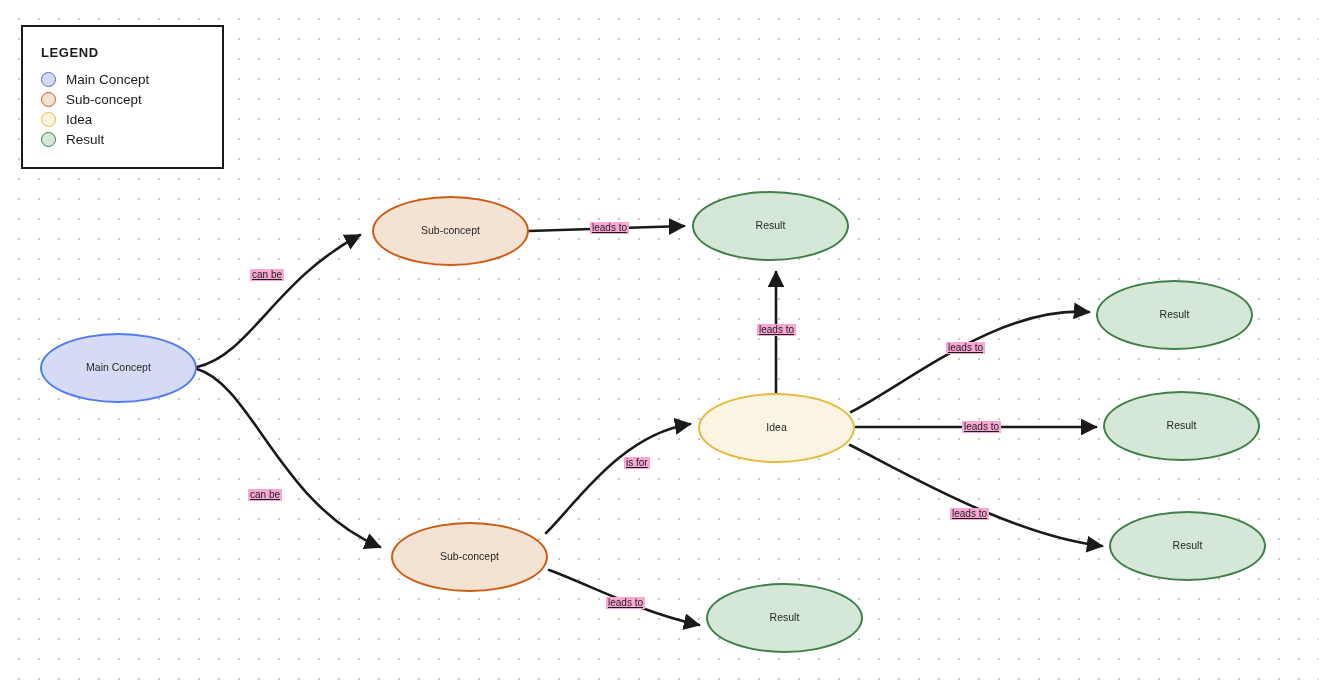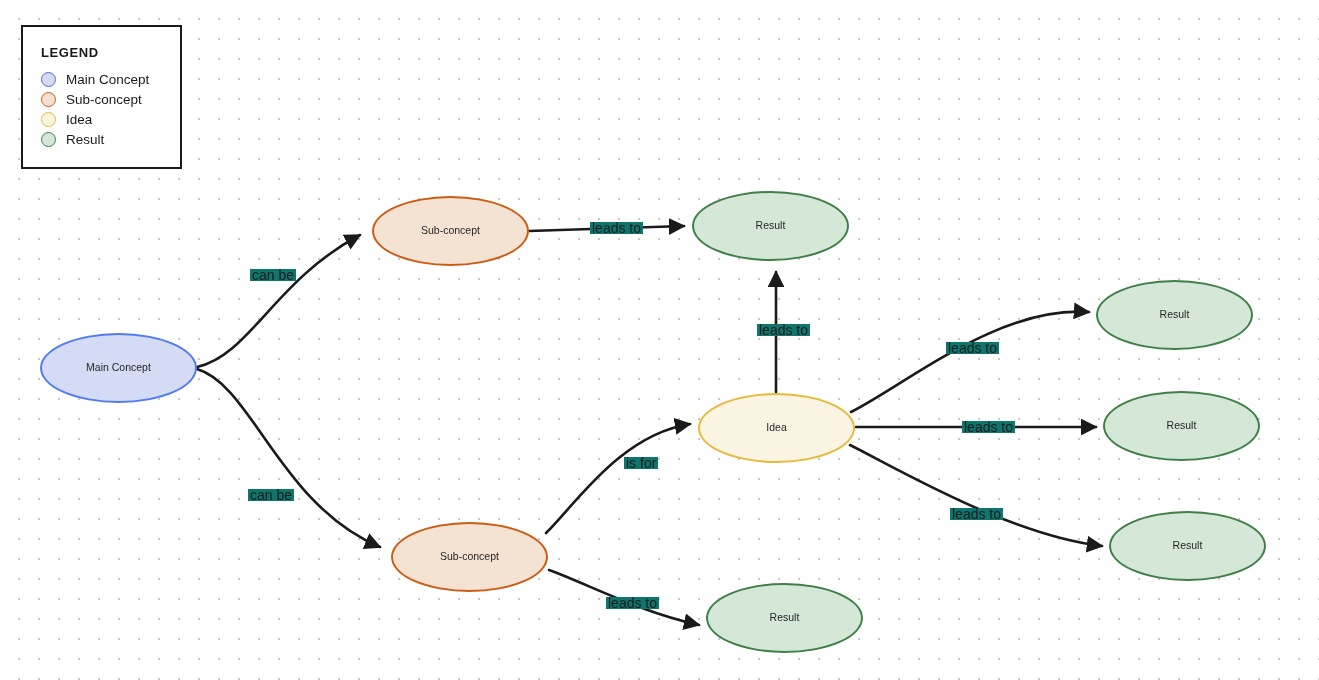--- a/index.html
+++ b/index.html
@@ -20,21 +20,21 @@
   #canvas {
     position: absolute;
     left: 0; top: 0;
     width: 1319px;
     height: 680px;
   }
   .legend-box {
     position: absolute;
     left: 21px;
     top: 25px;
-    width: 161px;
+    width: 203px;
     height: 144px;
     background: #ffffff;
     border: 2px solid #1a1a1a;
     box-sizing: border-box;
     z-index: 5;
   }
   .legend-title {
     position: absolute;
     left: 18px;
     top: 18px;
@@ -80,27 +80,28 @@
   }
   .node-label {
     font-size: 10.5px;
     color: #262626;
     text-align: center;
     line-height: 1.1;
     pointer-events: none;
   }
   .edge-label {
     position: absolute;
-    font-size: 14px;
+    font-size: 10px;
     color: #1a1a1a;
-    background: #0f766e;
+    background: #f9a8d4;
     padding: 0 2px;
     white-space: nowrap;
     z-index: 4;
     line-height: 12px;
+    text-decoration: underline;
   }
   svg#edges {
     position: absolute;
     left: 0; top: 0;
     width: 1319px;
     height: 680px;
     z-index: 2;
     overflow: visible;
   }
 </style>

